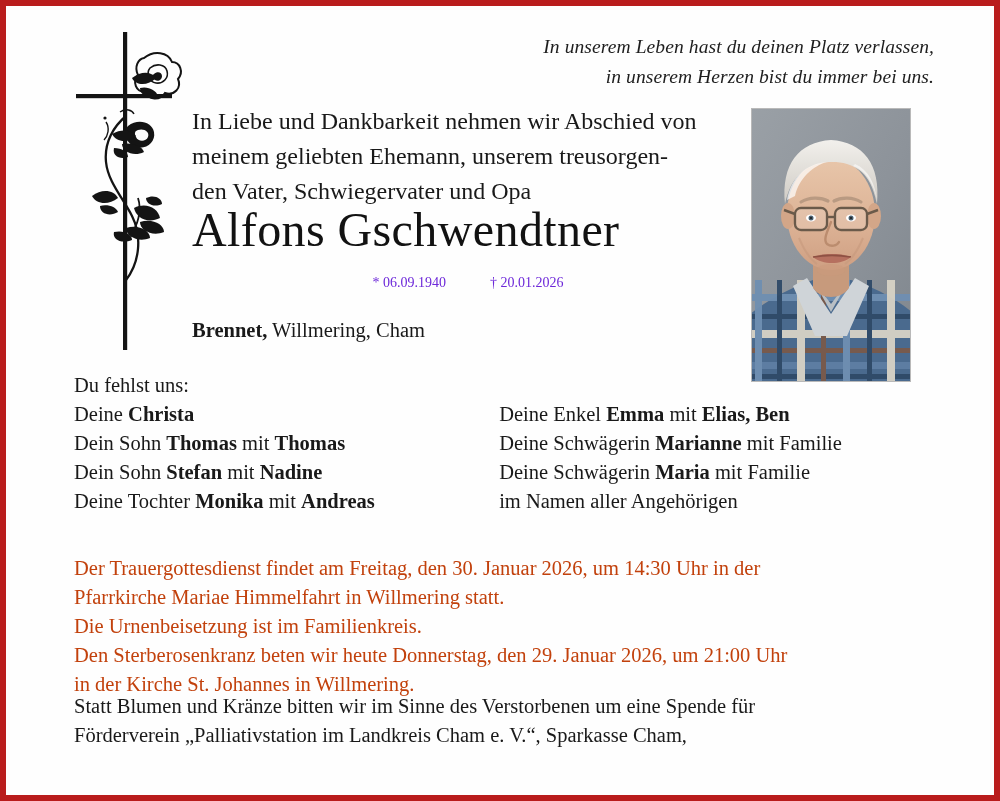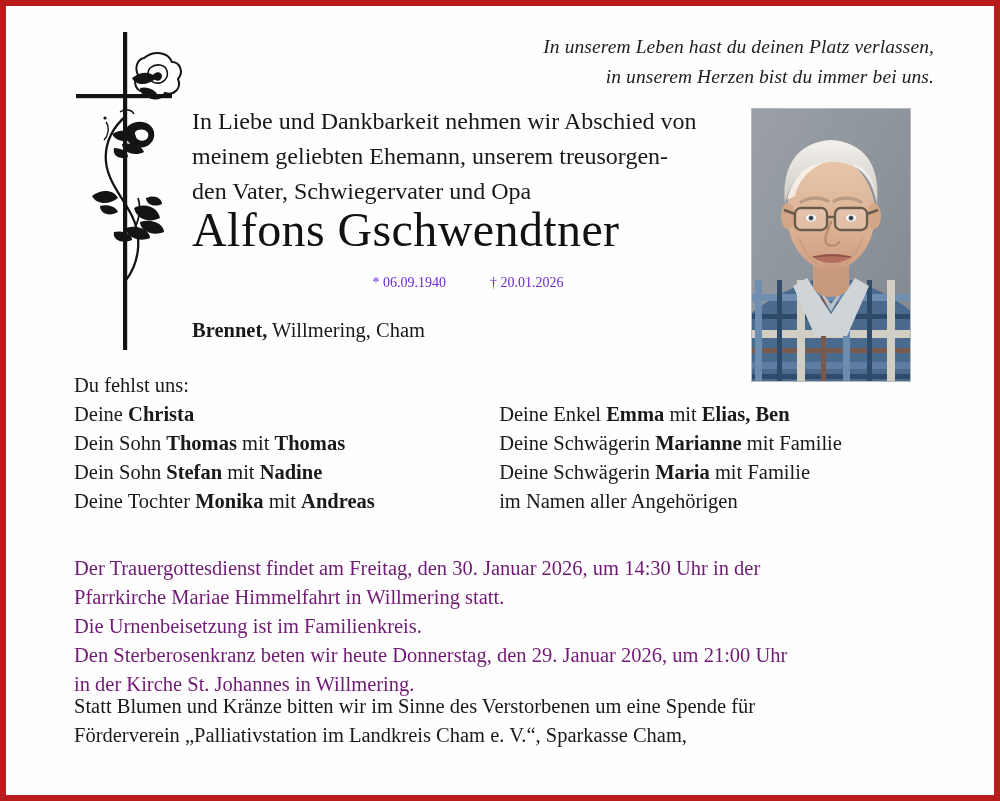--- a/index.html
+++ b/index.html
@@ -139,21 +139,21 @@
   .surv-col.right { padding-top: 29px; }
 
   
   .service {
     position: absolute;
     left: 68px;
     top: 548px;
     width: 865px;
     font-size: 20.5px;
     line-height: 1.42;
-    color: #701a75;
+    color: #c2410c;
   }
   .service p { margin: 0; }
   .service .line { display: block; }
   .service b { font-weight: normal; }
 
   .donation {
     position: absolute;
     left: 68px;
     top: 686px;
     width: 865px;

